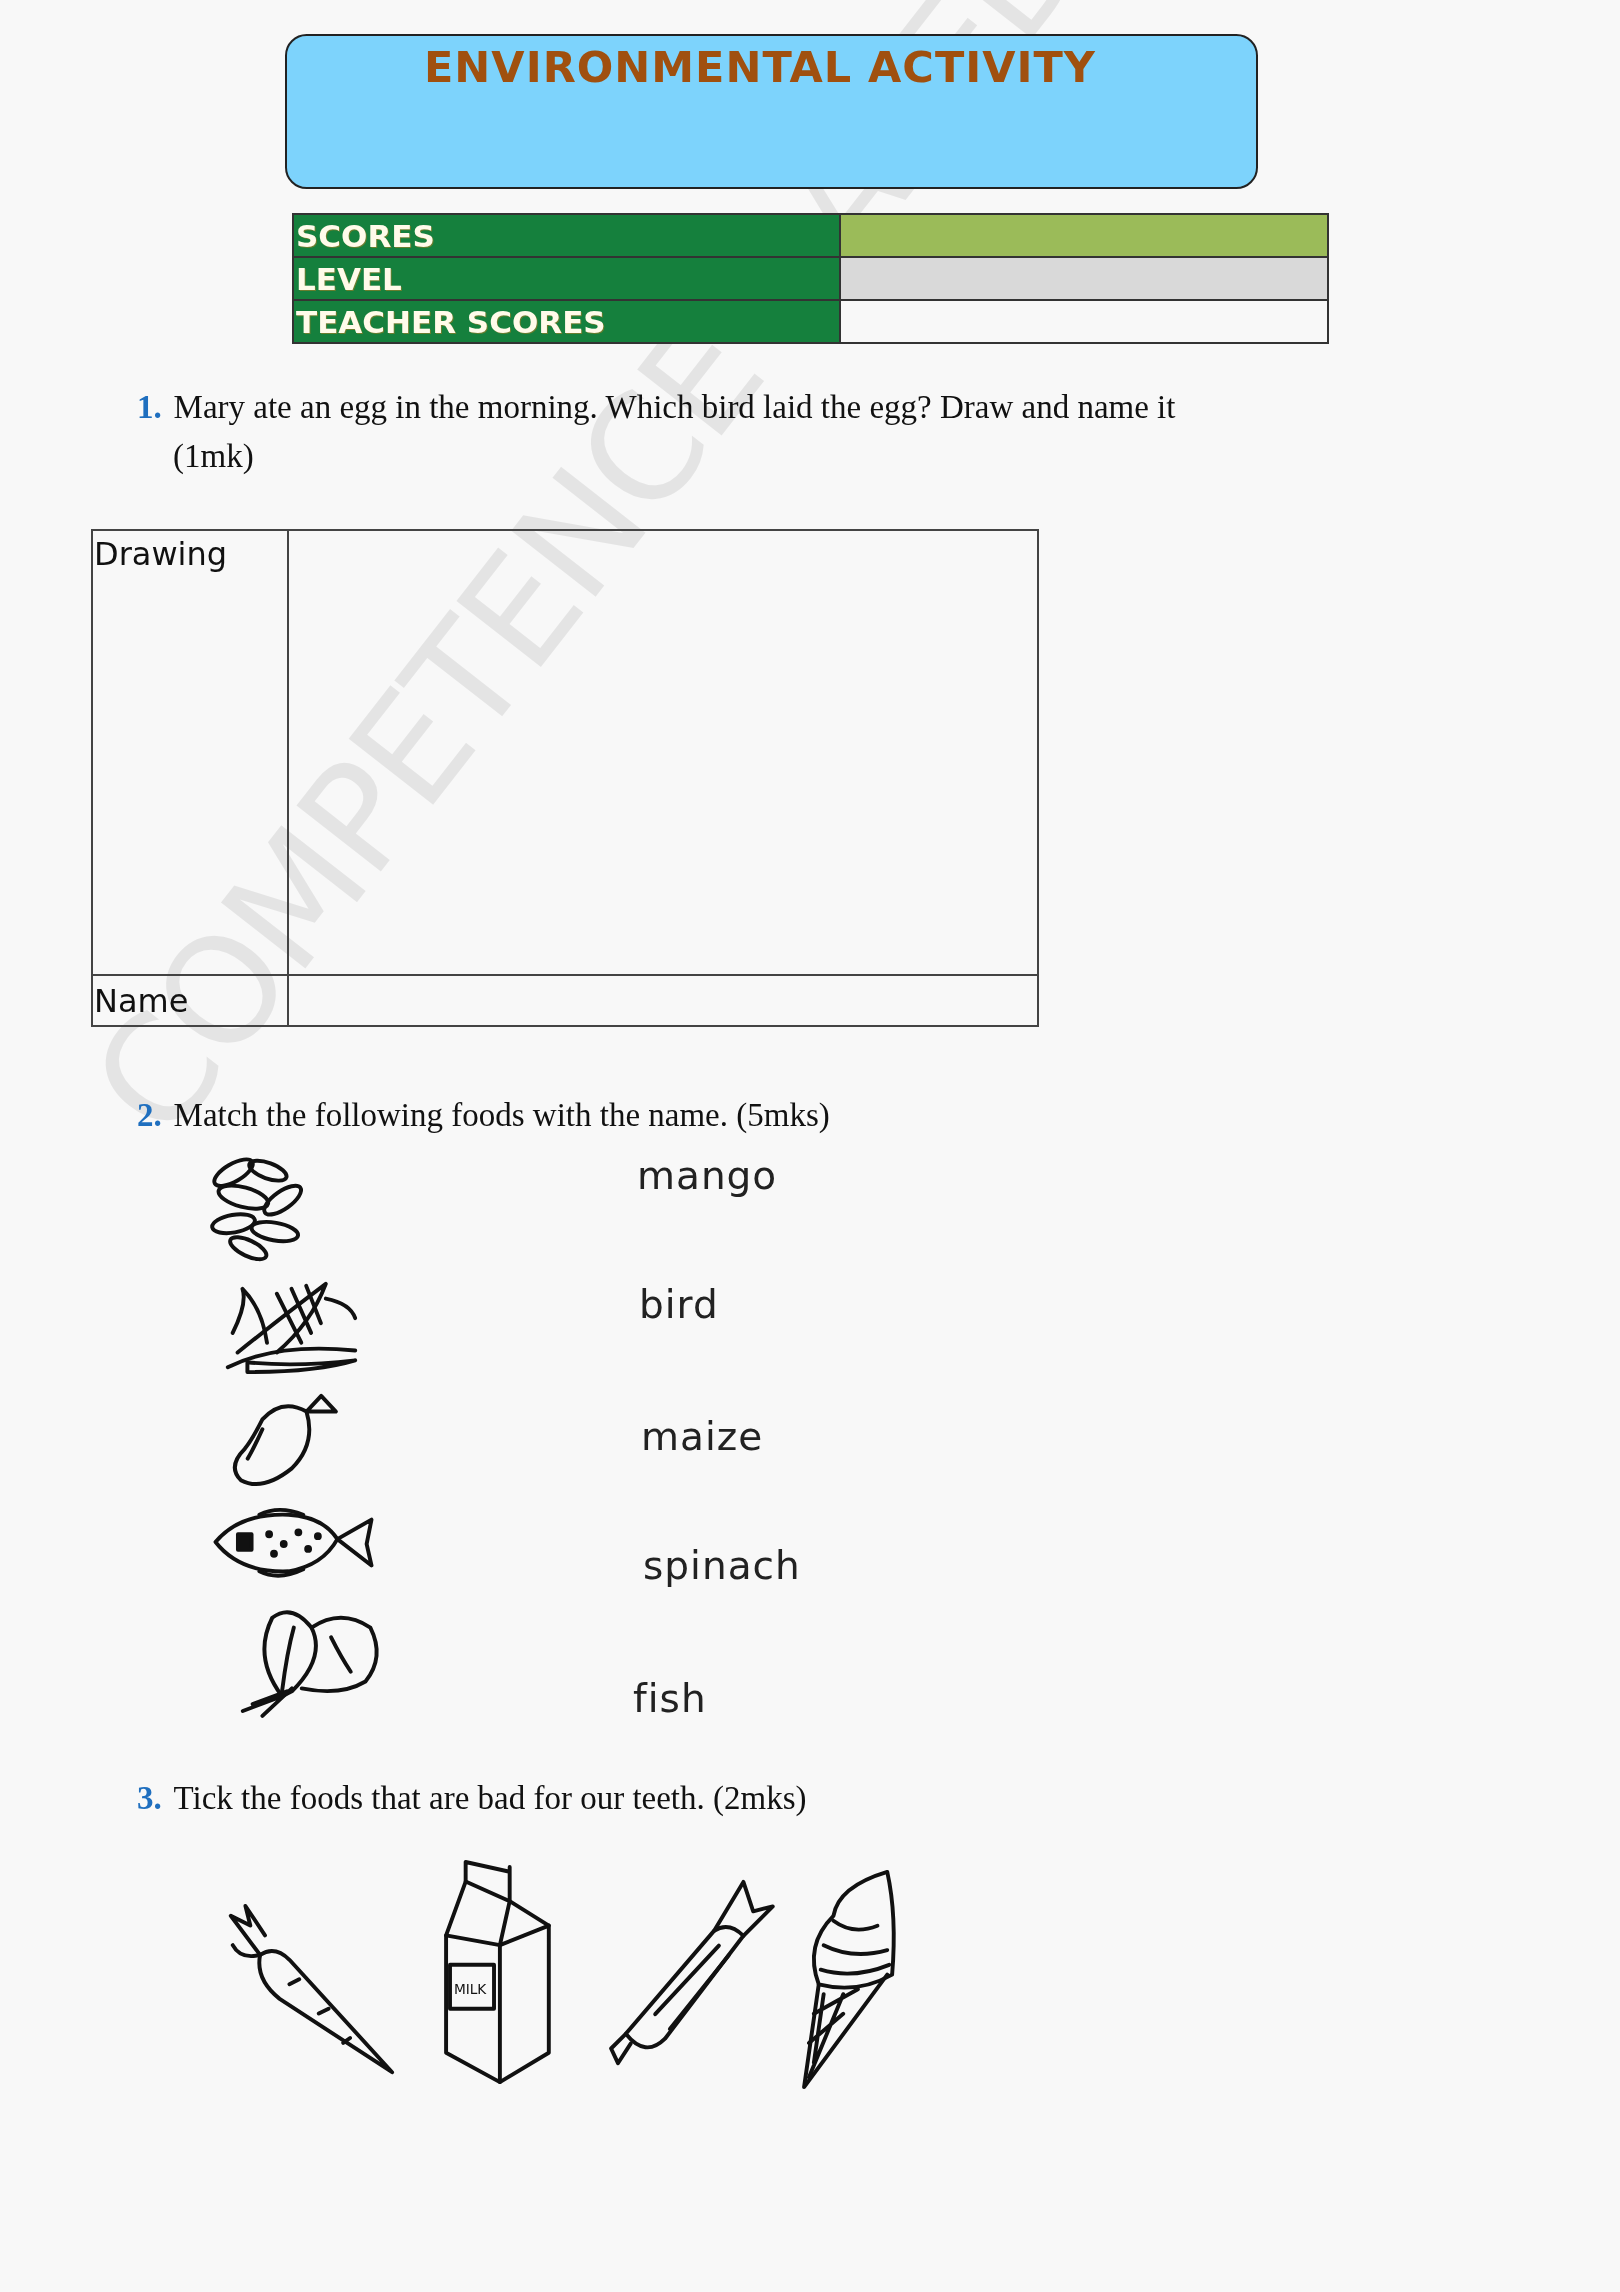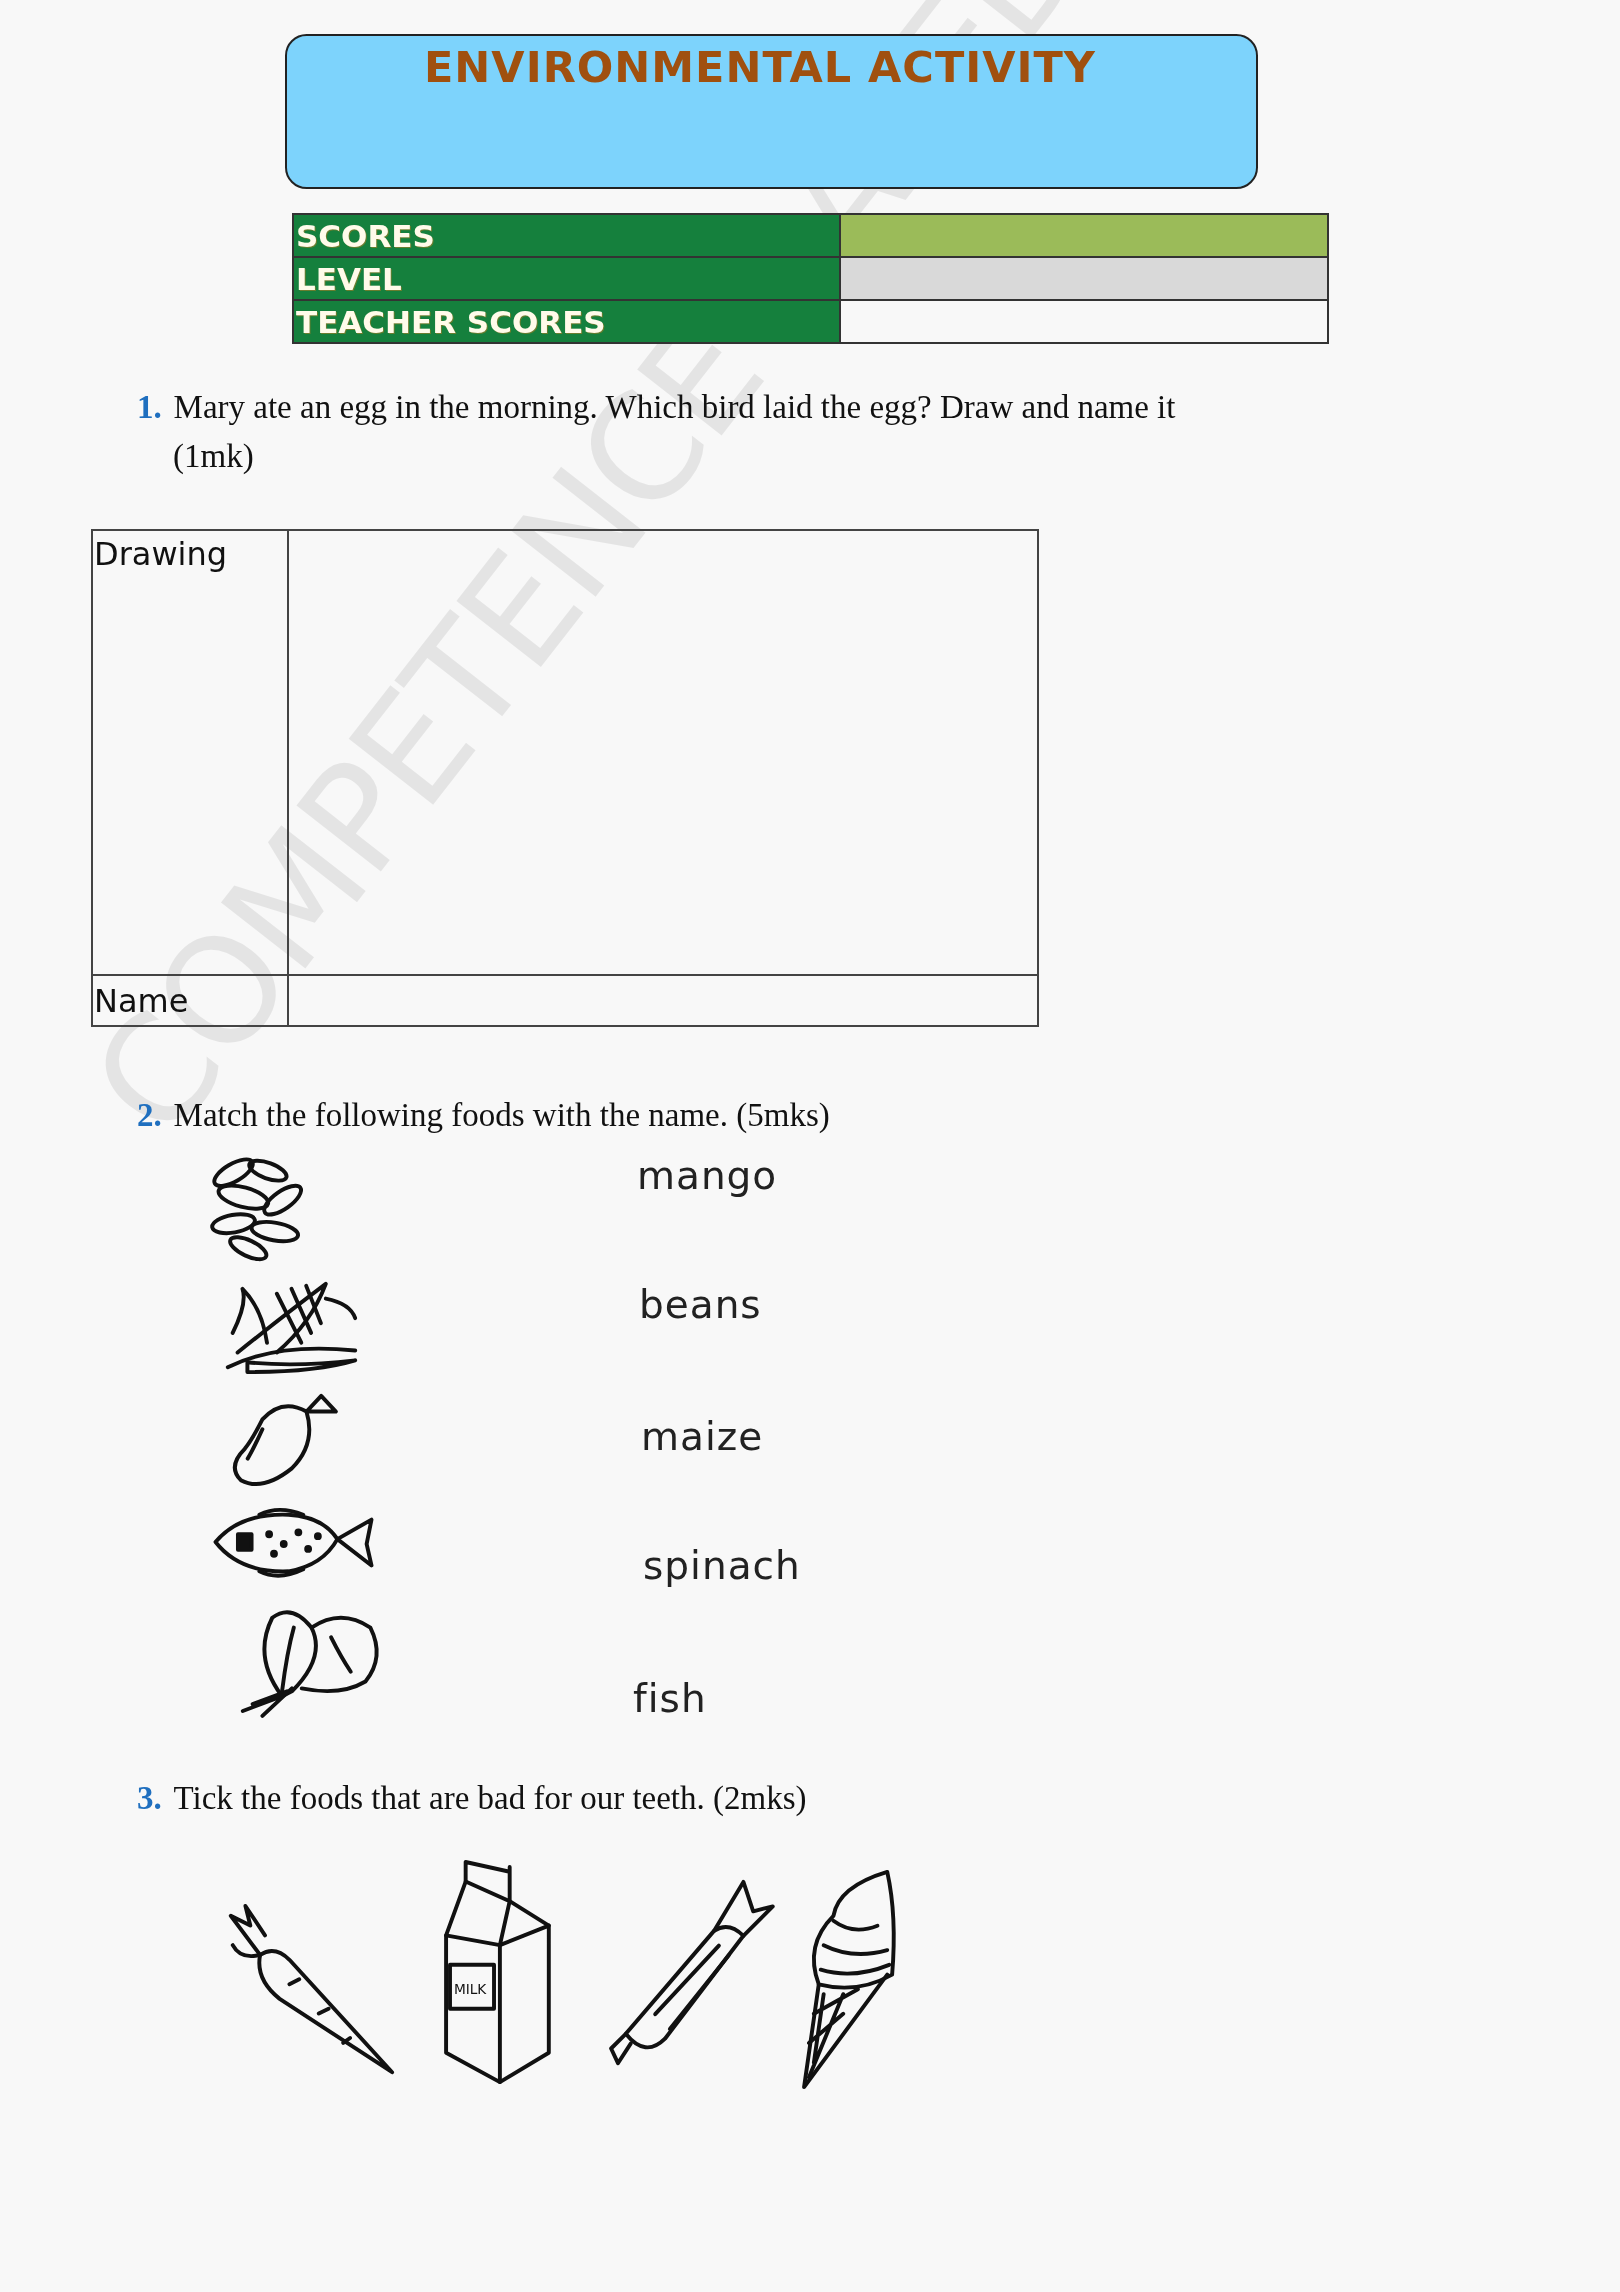--- a/index.html
+++ b/index.html
@@ -152,21 +152,21 @@
 <div class="abs icon" style="left:233px; top:1598px;">
   <svg width="157" height="118" viewBox="0 0 160 120">
     <path d="M50 100 Q20 60 40 20 Q60 5 80 30 Q95 60 60 95 Z"></path>
     <path d="M80 30 Q110 10 140 30 Q155 60 135 85 Q110 100 70 92"></path>
     <path d="M50 100 L10 115 M55 95 L20 108 M60 92 L30 120"></path>
     <path d="M50 95 Q55 55 62 30 M100 40 Q110 60 120 75"></path>
   </svg>
 </div>
 
 <div class="abs food-name" style="left:637px; top:1153px;">mango</div>
-<div class="abs food-name" style="left:639px; top:1282px;">beans</div>
+<div class="abs food-name" style="left:639px; top:1282px;">bird</div>
 <div class="abs food-name" style="left:641px; top:1414px;">maize</div>
 <div class="abs food-name" style="left:643px; top:1543px;">spinach</div>
 <div class="abs food-name" style="left:633px; top:1676px;">fish</div>
 
 <div class="abs question" style="left:137px; top:1774px;">
   <span class="qnum">3.</span><span>Tick the foods that are bad for our teeth. (2mks)</span>
 </div>
 
 <div class="abs icon" style="left:221px; top:1906px;">
   <svg width="176" height="176" viewBox="0 0 180 180">

